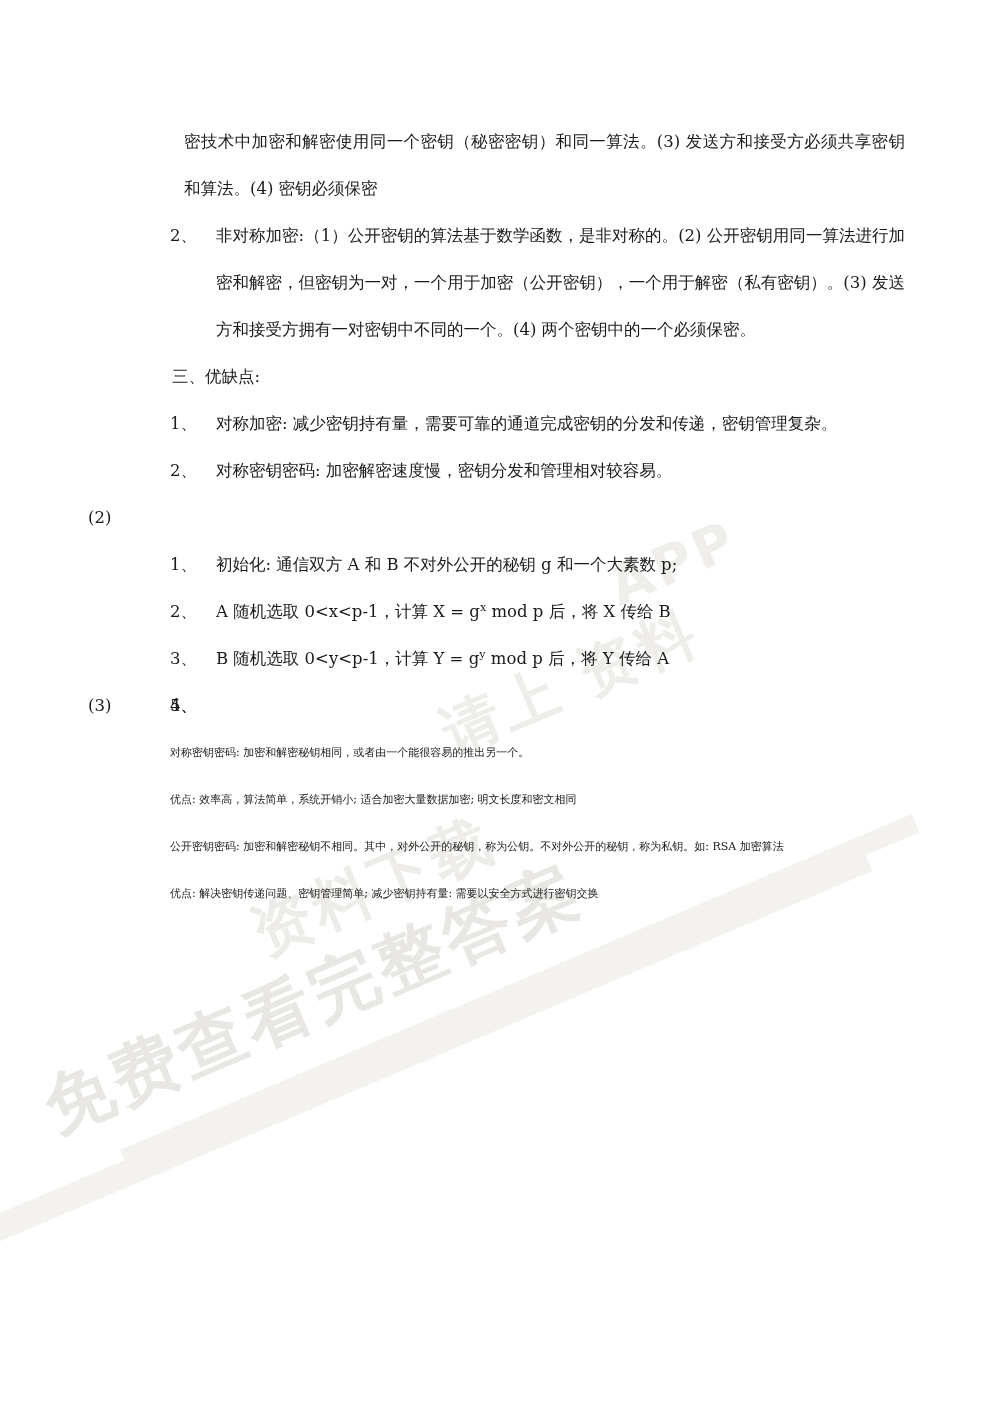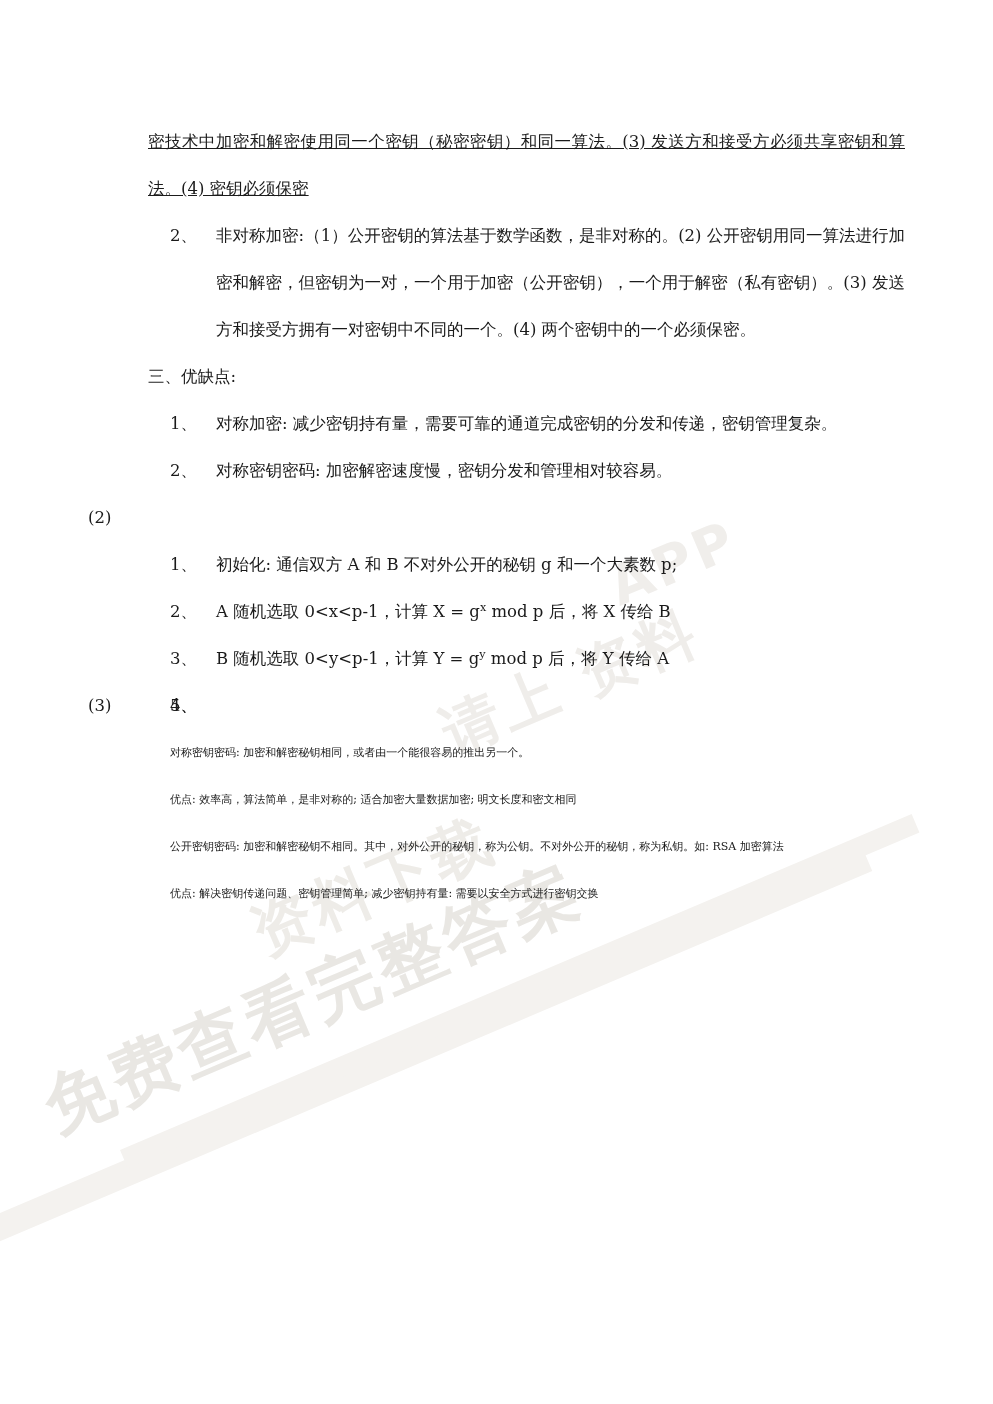--- a/index.html
+++ b/index.html
@@ -85,43 +85,42 @@
 
   
   .p {
     font-size: 16.5px;
     line-height: 47px;
     margin: 0;
     text-align: justify;
     color: #1b1b1b;
   }
   .indent-2 {
-    margin-left: 60px;
+    margin-left: 96px;
     text-indent: 0;
-    text-decoration: underline;
   }
 
   .list-item {
     position: relative;
     margin-left: 82px;
     padding-left: 46px;
     font-size: 16.5px;
     line-height: 47px;
     text-align: justify;
   }
   .list-item .num {
     position: absolute;
     left: 0;
     top: 0;
     width: 46px;
     font-size: 16.5px;
   }
 
   .section-head {
-    margin-left: 60px;
+    margin-left: 84px;
     font-size: 16.5px;
     line-height: 47px;
   }
 
   .marker {
     margin-left: 0;
     font-size: 16.5px;
     line-height: 47px;
   }
 
@@ -195,21 +194,21 @@
     </div>
 
     <div class="list-item">
       <span class="num">5、</span>
     </div>
 
     <div class="marker">(3)</div>
 
     <div class="body-block">对称密钥密码: 加密和解密秘钥相同，或者由一个能很容易的推出另一个。</div>
 
-    <div class="body-block">优点: 效率高，算法简单，是非对称的; 适合加密大量数据加密; 明文长度和密文相同</div>
+    <div class="body-block">优点: 效率高，算法简单，系统开销小; 适合加密大量数据加密; 明文长度和密文相同</div>
 
 
     <div class="body-block">公开密钥密码: 加密和解密秘钥不相同。其中，对外公开的秘钥，称为公钥。不对外公开的秘钥，称为私钥。如: RSA 加密算法</div>
 
     <div class="body-block">优点: 解决密钥传递问题、密钥管理简单; 减少密钥持有量: 需要以安全方式进行密钥交换</div>
 
   </div>
 </div>
 
 </body></html>

